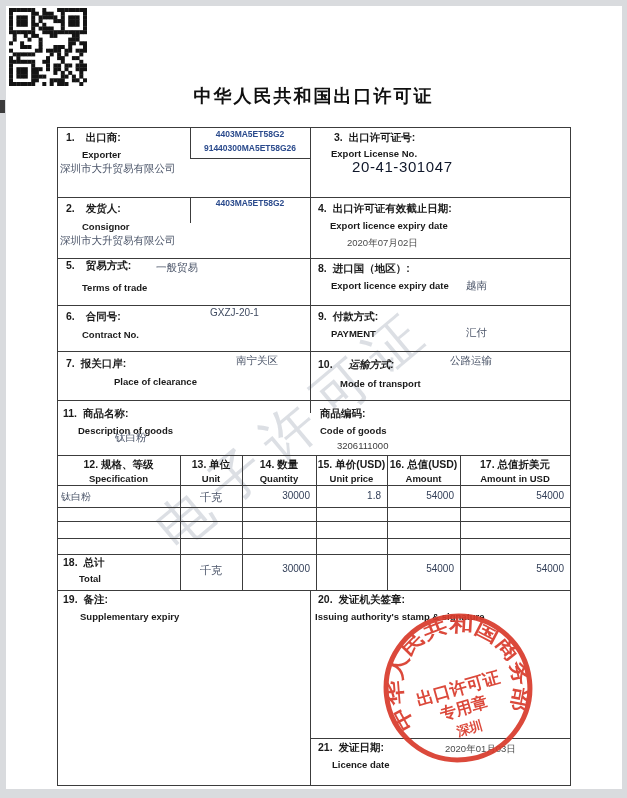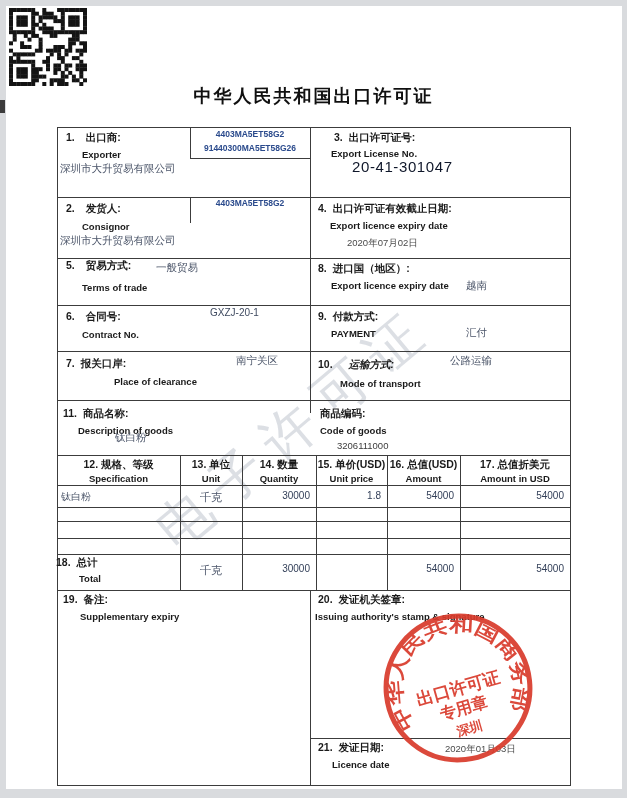--- a/index.html
+++ b/index.html
@@ -401,21 +401,21 @@
     <div class="en">Amount in USD</div>
   </div>
 
   <div class="val" style="left:61px;top:490px;font-size:10px;">钛白粉</div>
   <div class="cell-ctr" style="left:180px;top:490px;width:62px;">千克</div>
   <div class="cell-num" style="left:242px;top:490px;width:68px;">30000</div>
   <div class="cell-num" style="left:316px;top:490px;width:65px;">1.8</div>
   <div class="cell-num" style="left:387px;top:490px;width:67px;">54000</div>
   <div class="cell-num" style="left:460px;top:490px;width:104px;">54000</div>
 
-  <div class="lab" style="left:56px;top:556px;text-align:center;">
+  <div class="lab" style="left:63px;top:556px;text-align:center;">
     <span>18.</span><span class="fzh" style="margin-left:6px;">总计</span>
   </div>
   <div class="lab-en" style="left:79px;top:573px;">Total</div>
   <div class="cell-ctr" style="left:180px;top:563px;width:62px;">千克</div>
   <div class="cell-num" style="left:242px;top:563px;width:68px;">30000</div>
   <div class="cell-num" style="left:387px;top:563px;width:67px;">54000</div>
   <div class="cell-num" style="left:460px;top:563px;width:104px;">54000</div>
 
   <div class="lab" style="left:63px;top:593px;">
     <span>19.</span><span class="fzh" style="margin-left:6px;">备注:</span>

